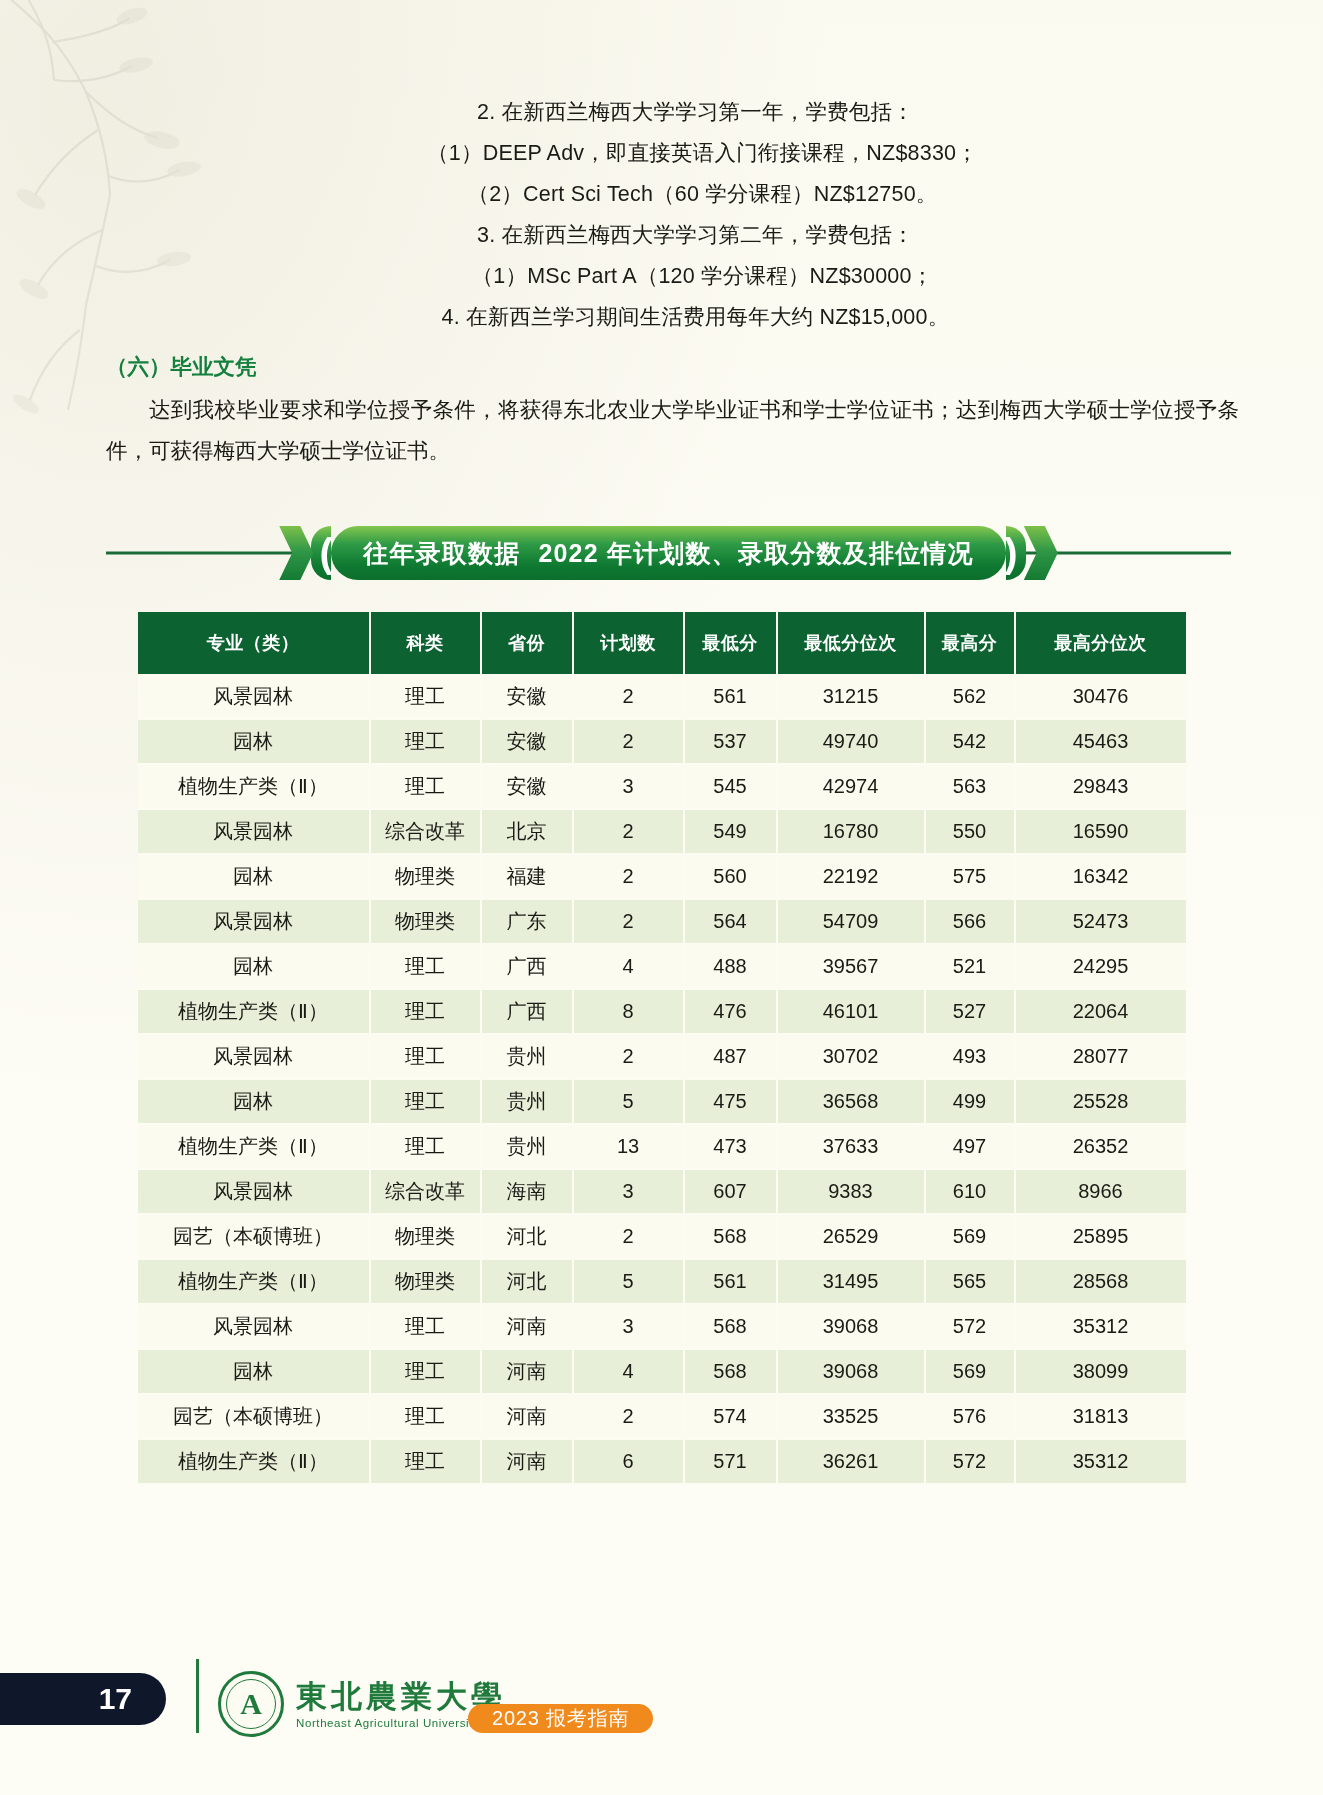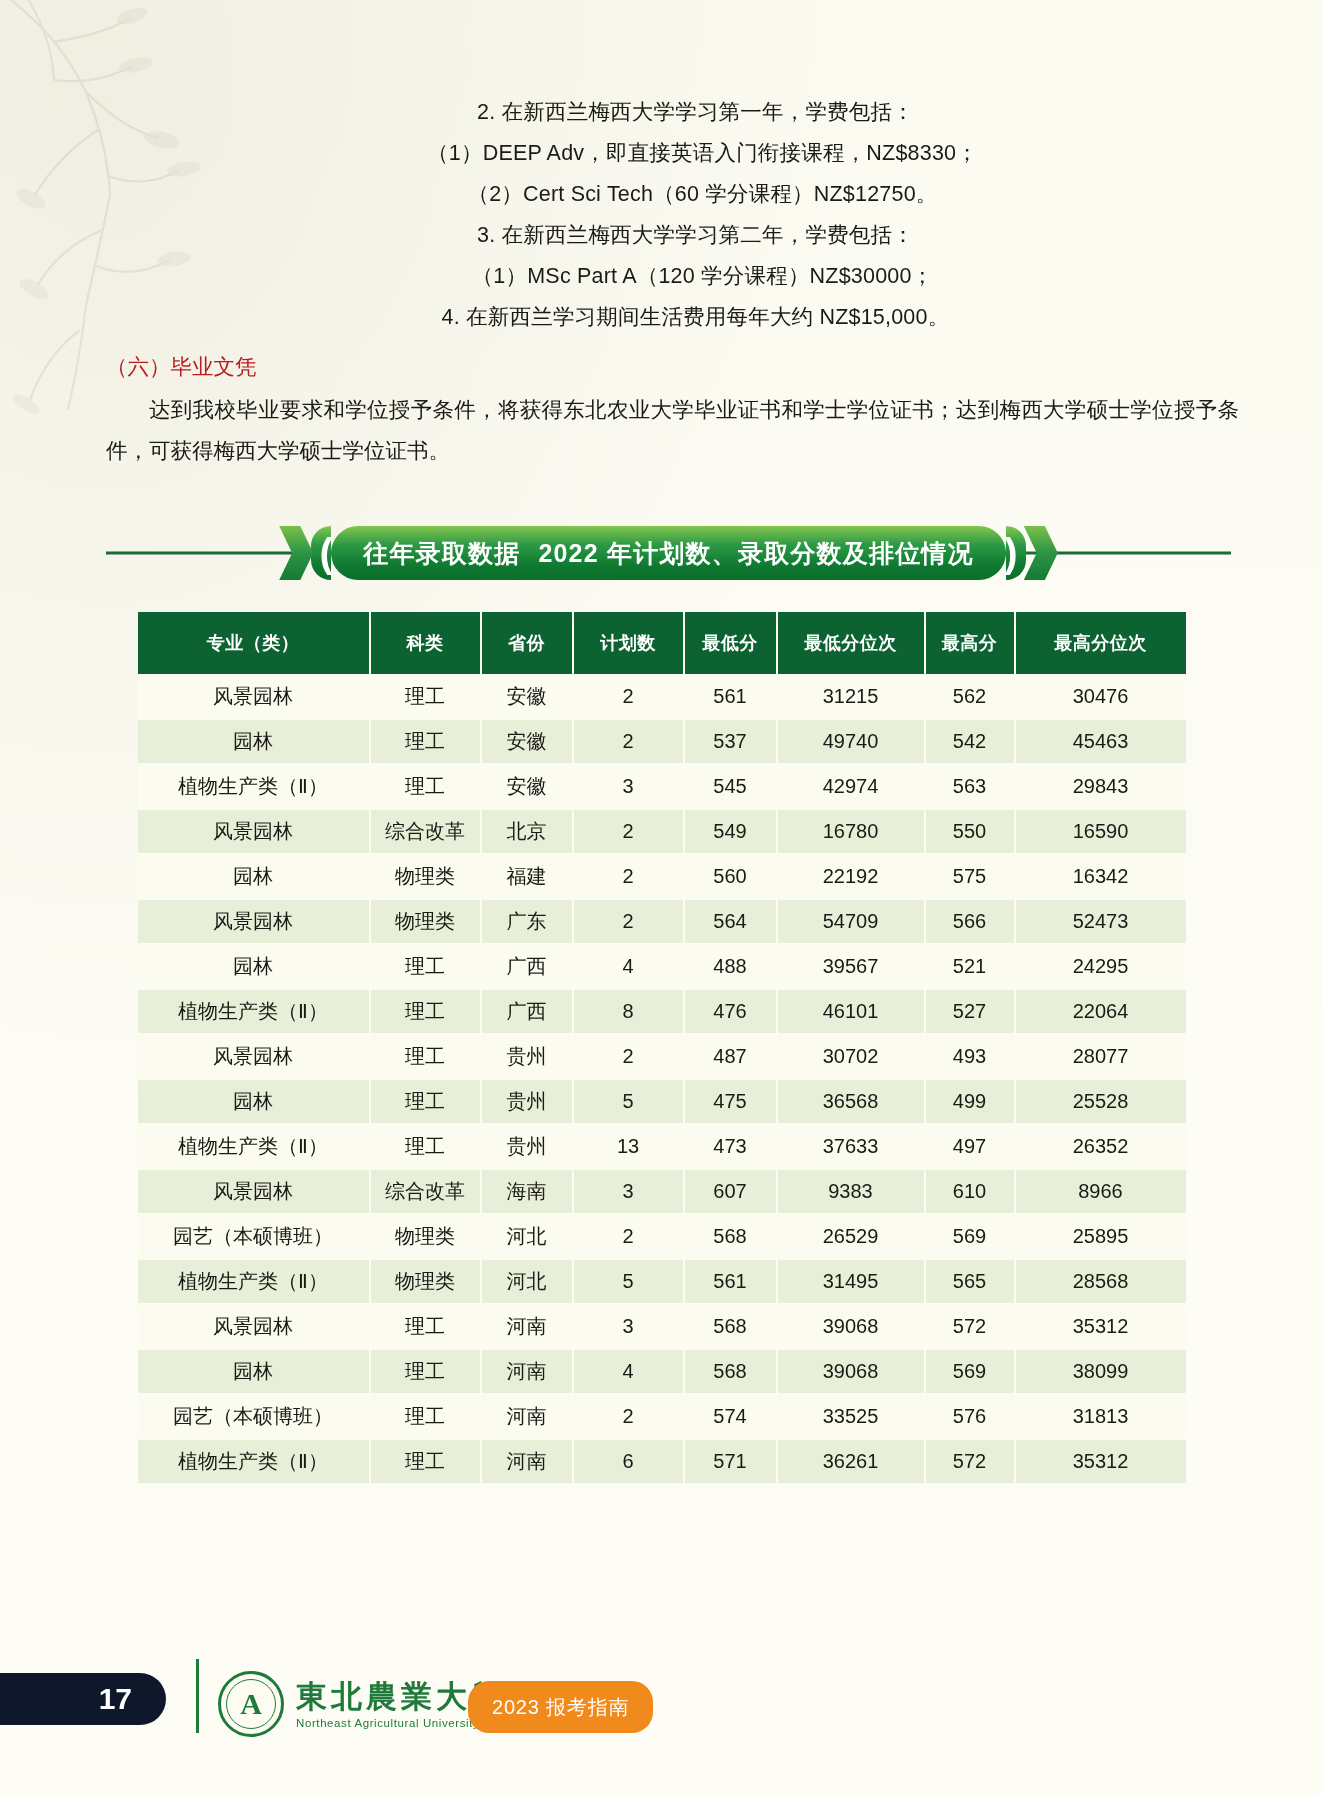--- a/index.html
+++ b/index.html
@@ -31,22 +31,22 @@
     font-size:21.5px;
     color:#1b1b16;
     line-height:41px;
     letter-spacing:.2px;
     white-space:nowrap;
   }
   .ind1 { padding-left:68px; }
   .ind2 { padding-left:82px; }
 
   .sec-head {
-    color:#b91c1c;
-    font-weight:normal;
+    color:#15803d;
+    font-weight:bold;
     font-size:21.5px;
     line-height:46px;
     padding-left:28px;
     margin-top:6px;
   }
   .para {
     font-size:21.5px;
     color:#1b1b16;
     line-height:41px;
     text-align:justify;
@@ -174,21 +174,21 @@
   .uni-cn{
     color:#1f7a3b; font-size:31px; font-weight:bold;
     letter-spacing:4px; font-family:"DejaVu Serif",serif;
     line-height:1.1;
   }
   .uni-en{
     color:#1f7a3b; font-size:11.5px; letter-spacing:.6px; margin-top:3px;
   }
   .guide-pill{
     position:absolute; left:468px; bottom:62px;
-    height:52px; padding:0 24px;
+    height:29px; padding:0 24px;
     background:#f08a1c; border-radius:21px;
     display:flex; align-items:center;
     color:#fff; font-size:20px; letter-spacing:.8px;text-align:right;
   }
 </style>
 </head>
 <body>
 
 <div class="page-bg-tint"></div>
 

